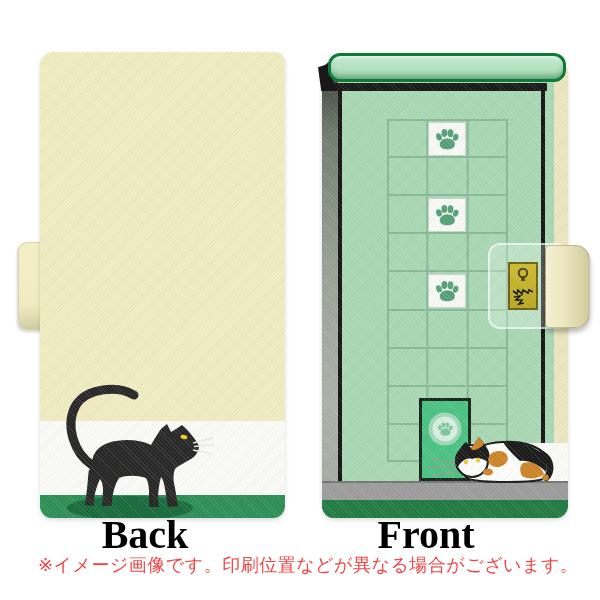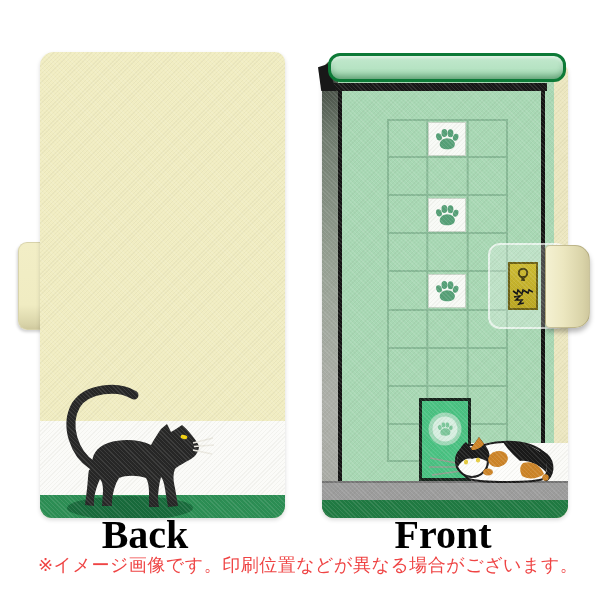--- a/index.html
+++ b/index.html
@@ -58,21 +58,21 @@
     box-shadow:inset 0 -5px 6px -2px rgba(20,90,45,0.45), inset 0 2px 3px rgba(255,255,255,0.5);}
   #strap-solid{left:545px;top:245px;width:45px;height:83px;z-index:5;box-sizing:border-box;
     background:linear-gradient(90deg,#f4f1d2 0%,#ece7c0 40%,#d9d3a8 85%,#cfc89e 100%);
     border:1px solid rgba(120,110,60,0.35);border-radius:5px 15px 15px 5px;
     box-shadow:0 4px 5px rgba(0,0,0,0.28);}
 
   
   .case-label{top:514px;width:170px;text-align:center;color:#000;z-index:6;
     font-family:"Liberation Serif","DejaVu Serif",serif;font-weight:700;font-size:40px;line-height:42px;}
   #label-back{left:60px;}
-  #label-front{left:358px;}
+  #label-front{left:341px;}
   #notes{left:38px;top:555px;width:560px;color:#ef4444;z-index:6;
     font-family:"DejaVu Sans","Liberation Sans",sans-serif;font-size:18px;line-height:20.5px;
     letter-spacing:0.5px;white-space:nowrap;}
 </style>
 </head>
 <body>
 
 <div id="stage">
 
   <div id="back-tab" class="abs"></div>

